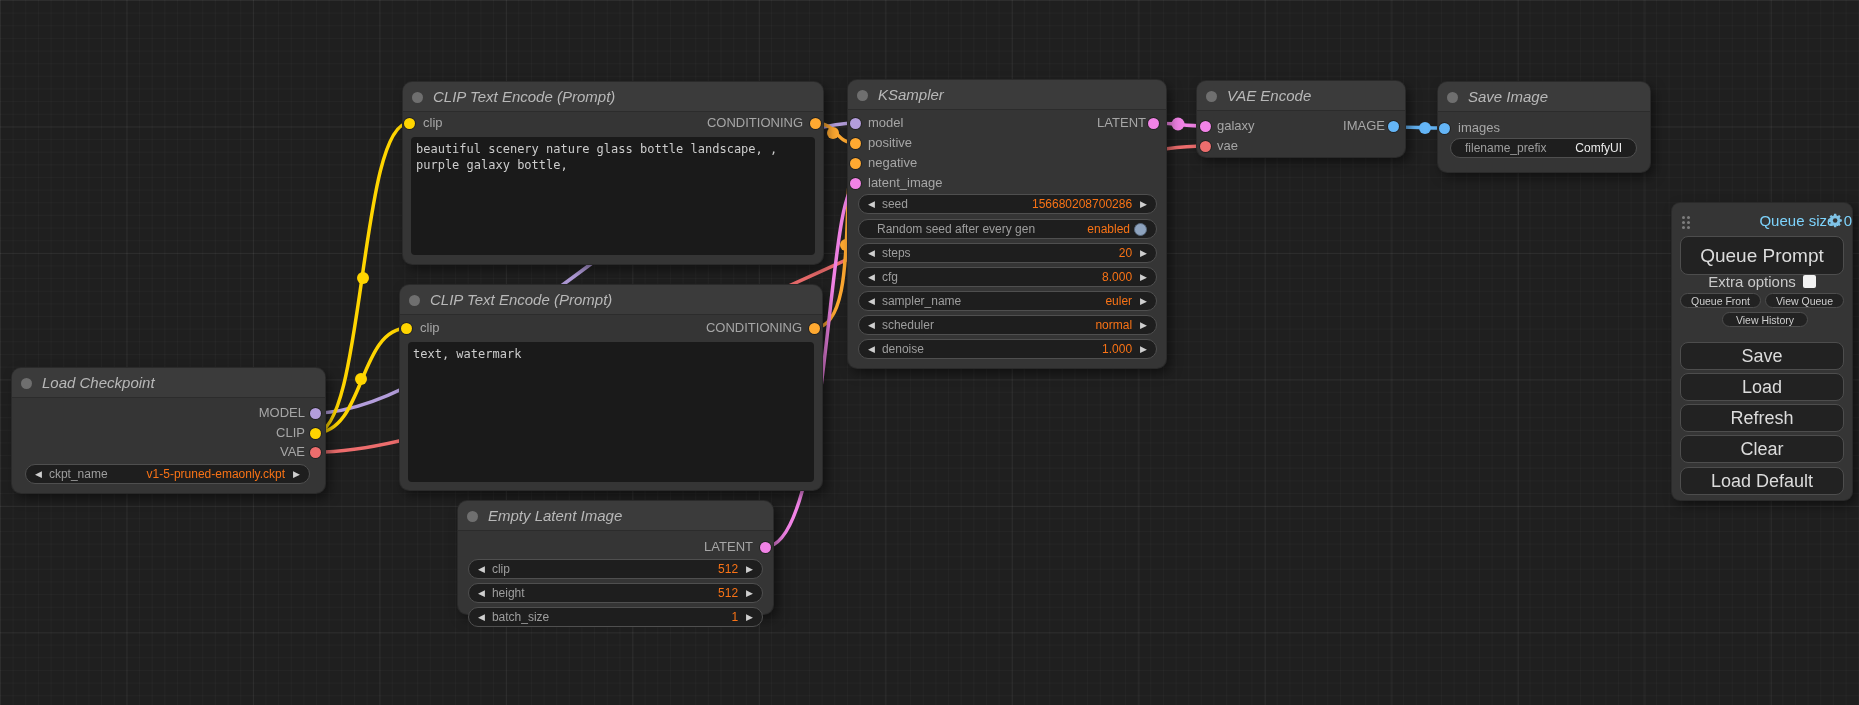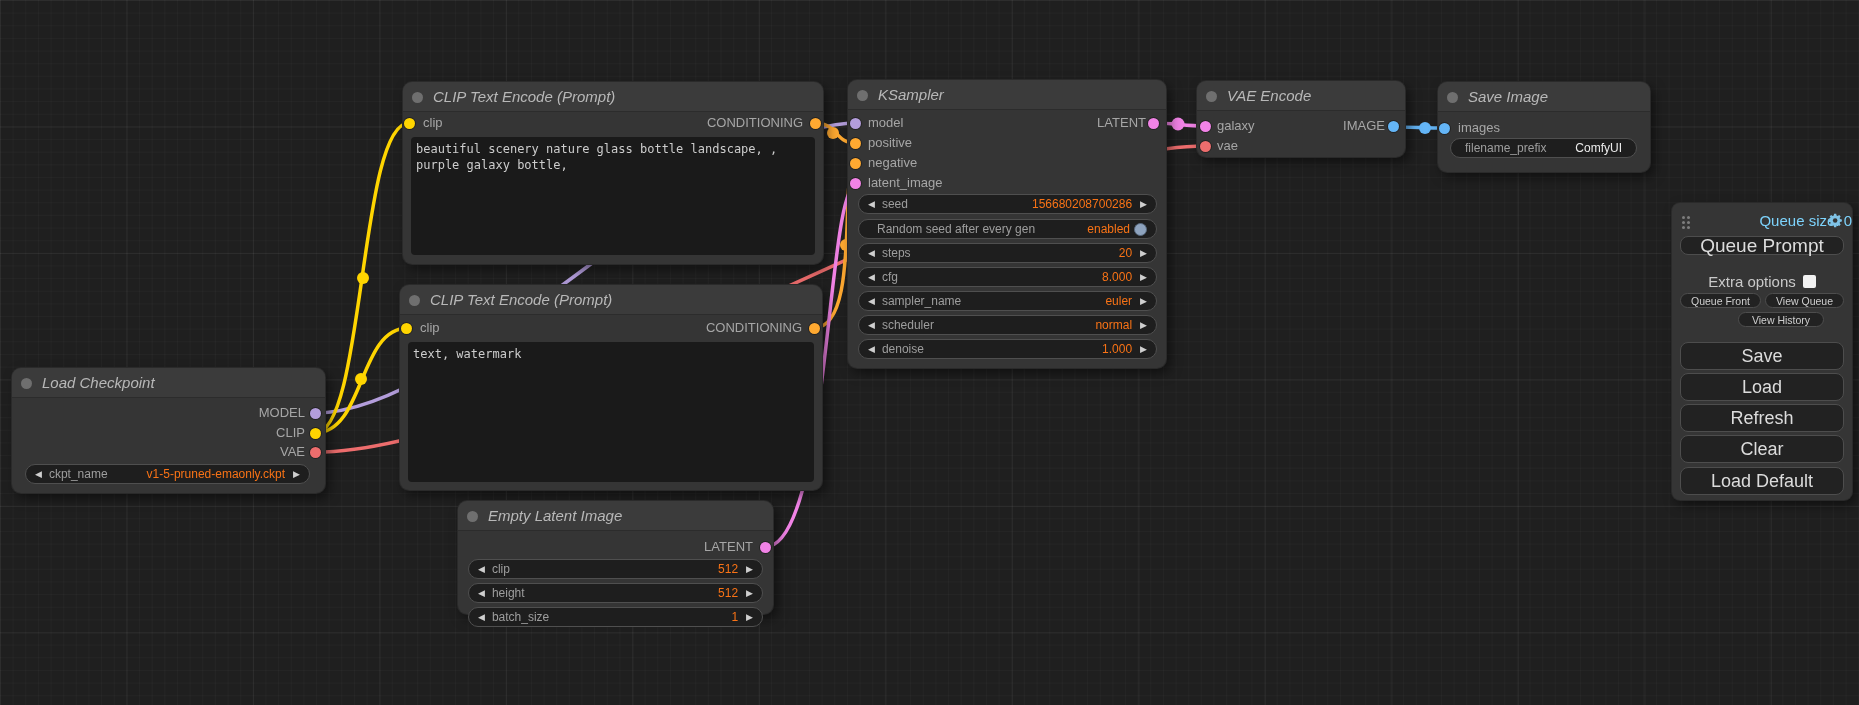--- a/index.html
+++ b/index.html
@@ -241,28 +241,28 @@
 
   <div id="queue-panel">
     <span class="drag-dots"></span>
     <div id="queue-size">Queue size: 0</div>
     <span id="gear">
       <svg viewBox="0 0 24 24" width="17" height="17">
           <path fill="#7fc2e6" d="M21 13.5v-3l-2.6-.5a6.7 6.7 0 0 0-.6-1.5l1.5-2.2-2.1-2.1-2.2 1.5c-.5-.3-1-.5-1.5-.6L13 2.5h-3l-.5 2.6c-.5.1-1 .3-1.5.6L5.8 4.2 3.7 6.3l1.5 2.2c-.3.5-.5 1-.6 1.5l-2.6.5v3l2.6.5c.1.5.3 1 .6 1.5l-1.5 2.2 2.1 2.1 2.2-1.5c.5.3 1 .5 1.5.6l.5 2.6h3l.5-2.6c.5-.1 1-.3 1.5-.6l2.2 1.5 2.1-2.1-1.5-2.2c.3-.5.5-1 .6-1.5l2.6-.5z"></path>
           <circle cx="11.5" cy="12" r="3.2" fill="#353535"></circle>
         </svg>
     </span>
-    <div class="qbtn big" style="top:33px;height:19px;font-size:19px;">Queue Prompt</div>
+    <div class="qbtn big" style="top:33px;height:39px;font-size:19px;">Queue Prompt</div>
     <div id="extra-row">
       <span>Extra options</span>
       <span class="checkbox"></span>
     </div>
     <div class="qbtn small" style="left:8px;width:81px;top:90px;">Queue Front</div>
     <div class="qbtn small" style="left:93px;width:79px;top:90px;">View Queue</div>
-    <div class="qbtn small" style="left:66px;width:86px;top:109px;">View History</div>
+    <div class="qbtn small" style="left:50px;width:86px;top:109px;">View History</div>
     <div class="qbtn big" style="top:139px;">Save</div>
     <div class="qbtn big" style="top:170px;">Load</div>
     <div class="qbtn big" style="top:201px;">Refresh</div>
     <div class="qbtn big" style="top:232px;">Clear</div>
     <div class="qbtn big" style="top:264px;">Load Default</div>
   </div>
 
 </div>
 
 </body></html>

